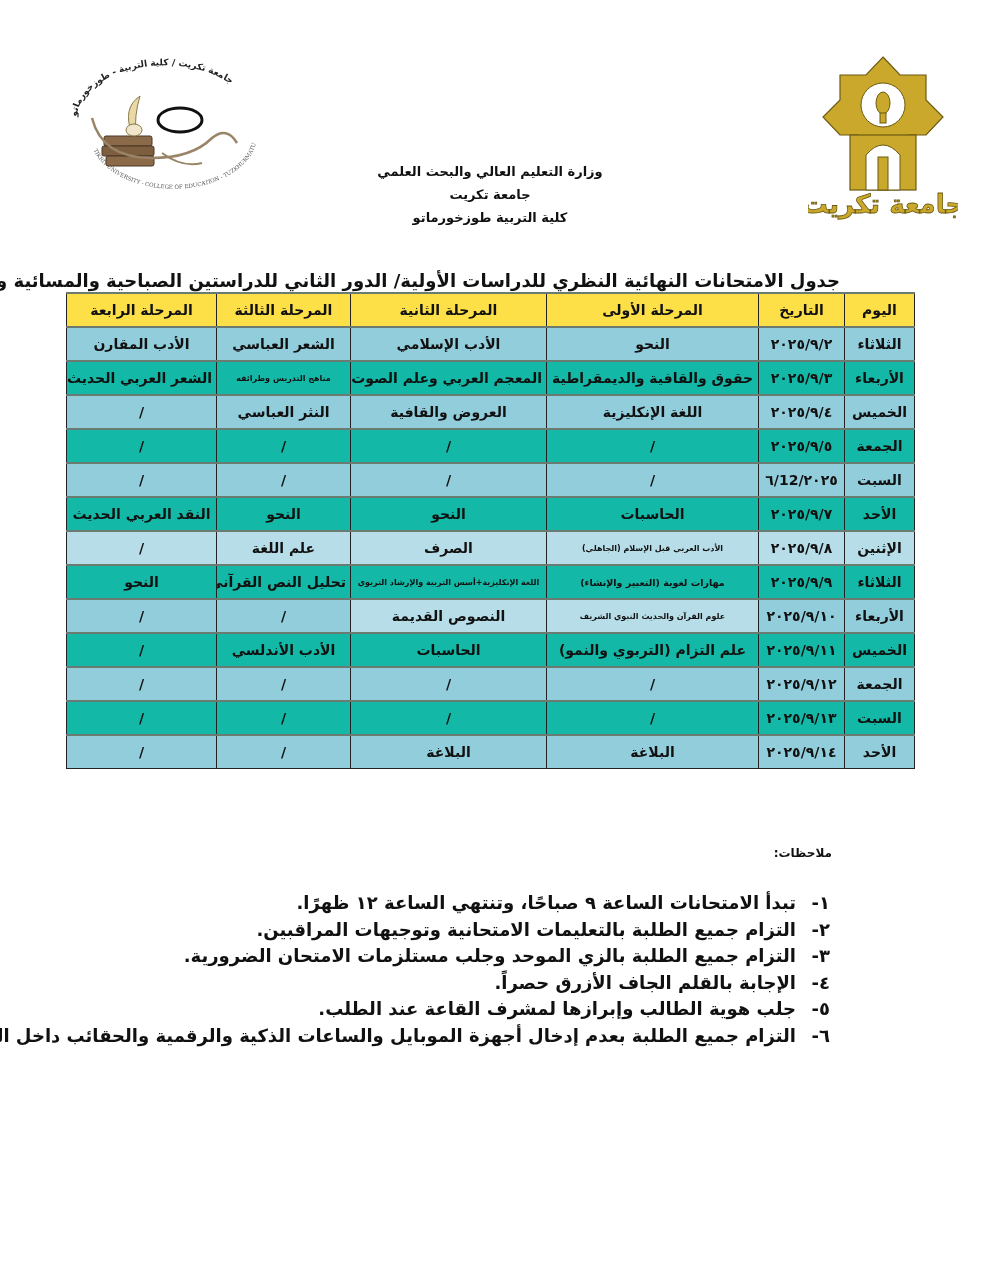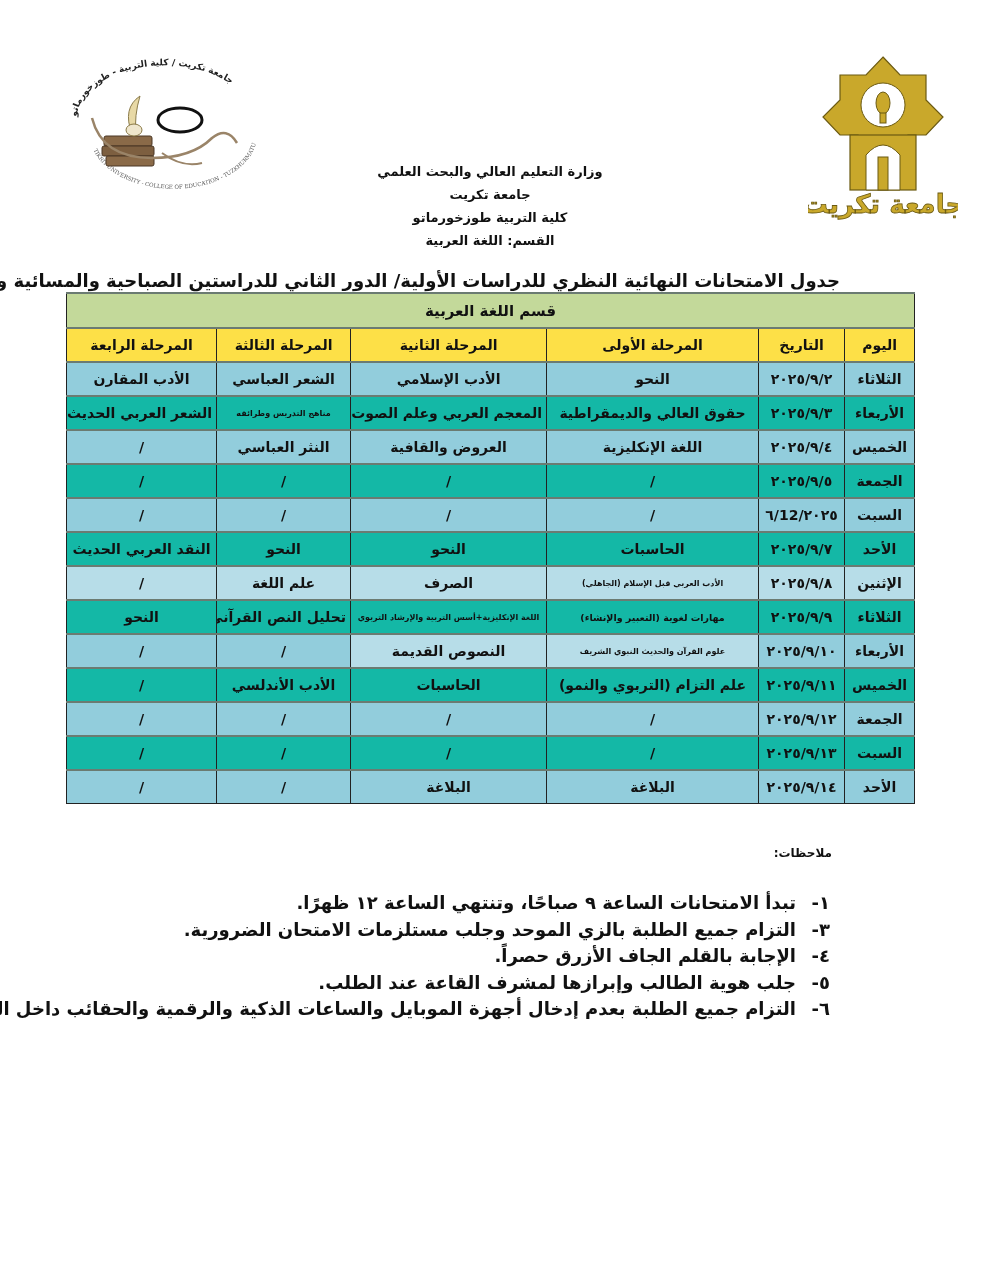--- a/index.html
+++ b/index.html
@@ -101,37 +101,33 @@
     <path d="M30 60 Q40 100 90 100 Q130 100 150 80 Q165 68 175 85" stroke="#9a8468" stroke-width="2.5" fill="none"></path>
     <path d="M100 95 Q120 110 140 105" stroke="#9a8468" stroke-width="2" fill="none"></path>
     <ellipse cx="118" cy="62" rx="22" ry="12" fill="none" stroke="#111" stroke-width="3"></ellipse>
   </svg>
 </div>
 
 <div class="header-block">
   <div>وزارة التعليم العالي والبحث العلمي</div>
   <div>جامعة تكريت</div>
   <div>كلية التربية طوزخورماتو</div>
-  <div>القسم: اللغة العربية</div>
 </div>
 <div class="title-line">جدول الامتحانات النهائية النظري للدراسات الأولية/ الدور الثاني للدراستين الصباحية والمسائية وللعام الدراسي ٢٠٢٤-٢٠٢٥</div>
 
 <table class="sched">
   <colgroup>
     <col class="col-day">
       <col class="col-date">
       <col class="col-s1">
       <col class="col-s2">
       <col class="col-s3">
       <col class="col-s4">
   </colgroup>
   <tbody>
-      <tr class="title-row">
-    <td colspan="6">قسم اللغة العربية</td>
-  </tr>
   <tr class="head-row">
     <th>اليوم</th>
     <th>التاريخ</th>
     <th>المرحلة الأولى</th>
     <th>المرحلة الثانية</th>
     <th>المرحلة الثالثة</th>
     <th>المرحلة الرابعة</th>
   </tr>
   </tbody>
     <tbody id="sched-body">
@@ -139,21 +135,21 @@
         <td>الثلاثاء</td>
         <td>٢٠٢٥/٩/٢</td>
         <td>النحو</td>
         <td>الأدب الإسلامي</td>
         <td>الشعر العباسي</td>
         <td>الأدب المقارن</td>
       </tr>
       <tr class="shade-white">
         <td>الأربعاء</td>
         <td>٢٠٢٥/٩/٣</td>
-        <td>حقوق العالي والديمقراطية</td>
+        <td>حقوق والقافية والديمقراطية</td>
         <td>المعجم العربي وعلم الصوت</td>
         <td class="tiny">مناهج التدريس وطرائقه</td>
         <td>الشعر العربي الحديث</td>
       </tr>
       <tr class="shade-blue">
         <td>الخميس</td>
         <td>٢٠٢٥/٩/٤</td>
         <td>اللغة الإنكليزية</td>
         <td>العروض والقافية</td>
         <td>النثر العباسي</td>
@@ -238,17 +234,18 @@
         <td>البلاغة</td>
         <td>/</td>
         <td>/</td>
       </tr>
     </tbody>
 </table>
 
 <div class="notes-title">ملاحظات:</div>
 <div class="notes" id="notes">
     <div class="note"><span class="num">١-</span><span>تبدأ الامتحانات الساعة ٩ صباحًا، وتنتهي الساعة ١٢ ظهرًا.</span></div>
+    <div class="note"><span class="num">٢-</span><span>التزام جميع الطلبة بالتعليمات الامتحانية وتوجيهات المراقبين.</span></div>
     <div class="note"><span class="num">٣-</span><span>التزام جميع الطلبة بالزي الموحد وجلب مستلزمات الامتحان الضرورية.</span></div>
     <div class="note"><span class="num">٤-</span><span>الإجابة بالقلم الجاف الأزرق حصراً.</span></div>
     <div class="note"><span class="num">٥-</span><span>جلب هوية الطالب وإبرازها لمشرف القاعة عند الطلب.</span></div>
     <div class="note"><span class="num">٦-</span><span>التزام جميع الطلبة بعدم إدخال أجهزة الموبايل والساعات الذكية والرقمية والحقائب داخل القاعة الامتحانية.</span></div>
   </div>
 
 </body></html>

